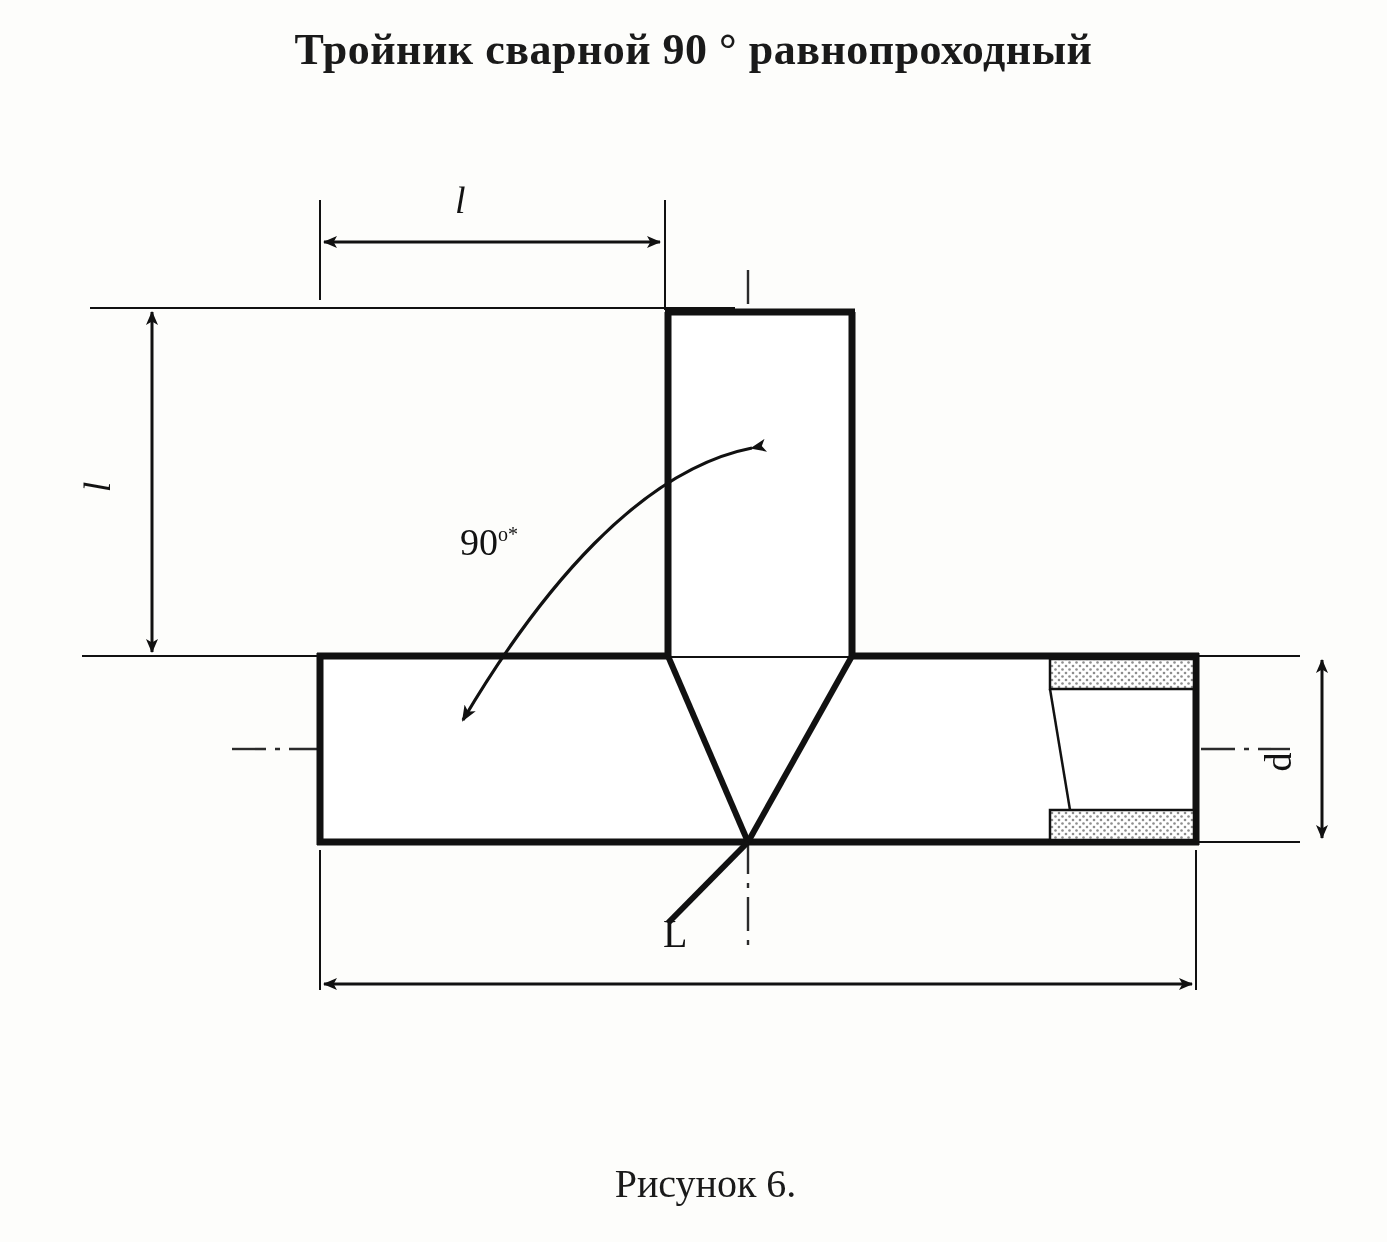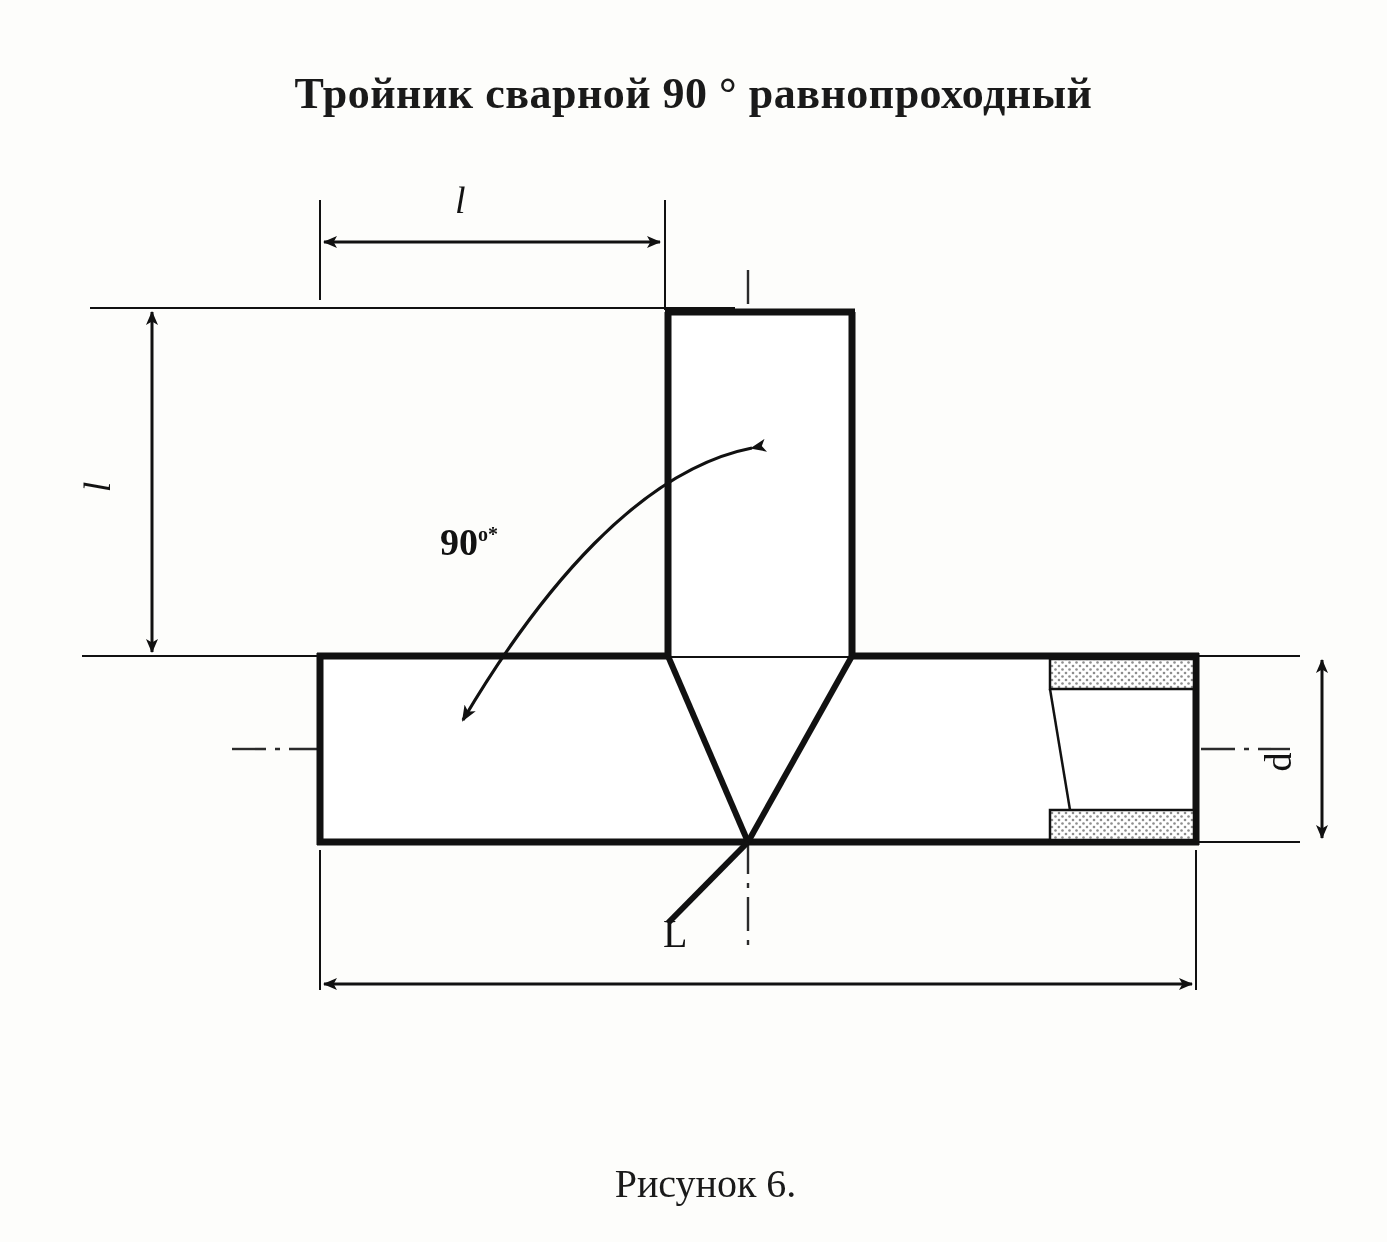--- a/index.html
+++ b/index.html
@@ -25,21 +25,20 @@
     left: 0;
     top: 24px;
     width: 1387px;
     text-align: center;
     font-family: "Liberation Serif", serif;
     font-size: 44px;
     font-weight: bold;
     letter-spacing: 0.5px;
     color: #1a1a1a;
     white-space: nowrap;
-    margin-top: 44px;
   }
   
   #caption {
     position: absolute;
     left: 0;
     top: 1160px;
     width: 1387px;
     text-align: center;
     font-family: "Liberation Serif", serif;
     font-size: 40px;
@@ -67,24 +66,23 @@
   }
   #lbl-l-left {
     left: 92px;
     top: 375px;
     font-size: 38px;
     font-style: italic;
     transform: rotate(-90deg);
     transform-origin: center center;
   }
   #lbl-angle {
-    left: 440px;
+    left: 460px;
     top: 430px;
     font-size: 38px;
-    font-weight: bold;
   }
   #lbl-angle sup {
     font-size: 20px;
   }
   #lbl-d {
     left: 1268px;
     top: 650px;
     font-size: 38px;
     transform: rotate(-90deg);
     transform-origin: center center;

